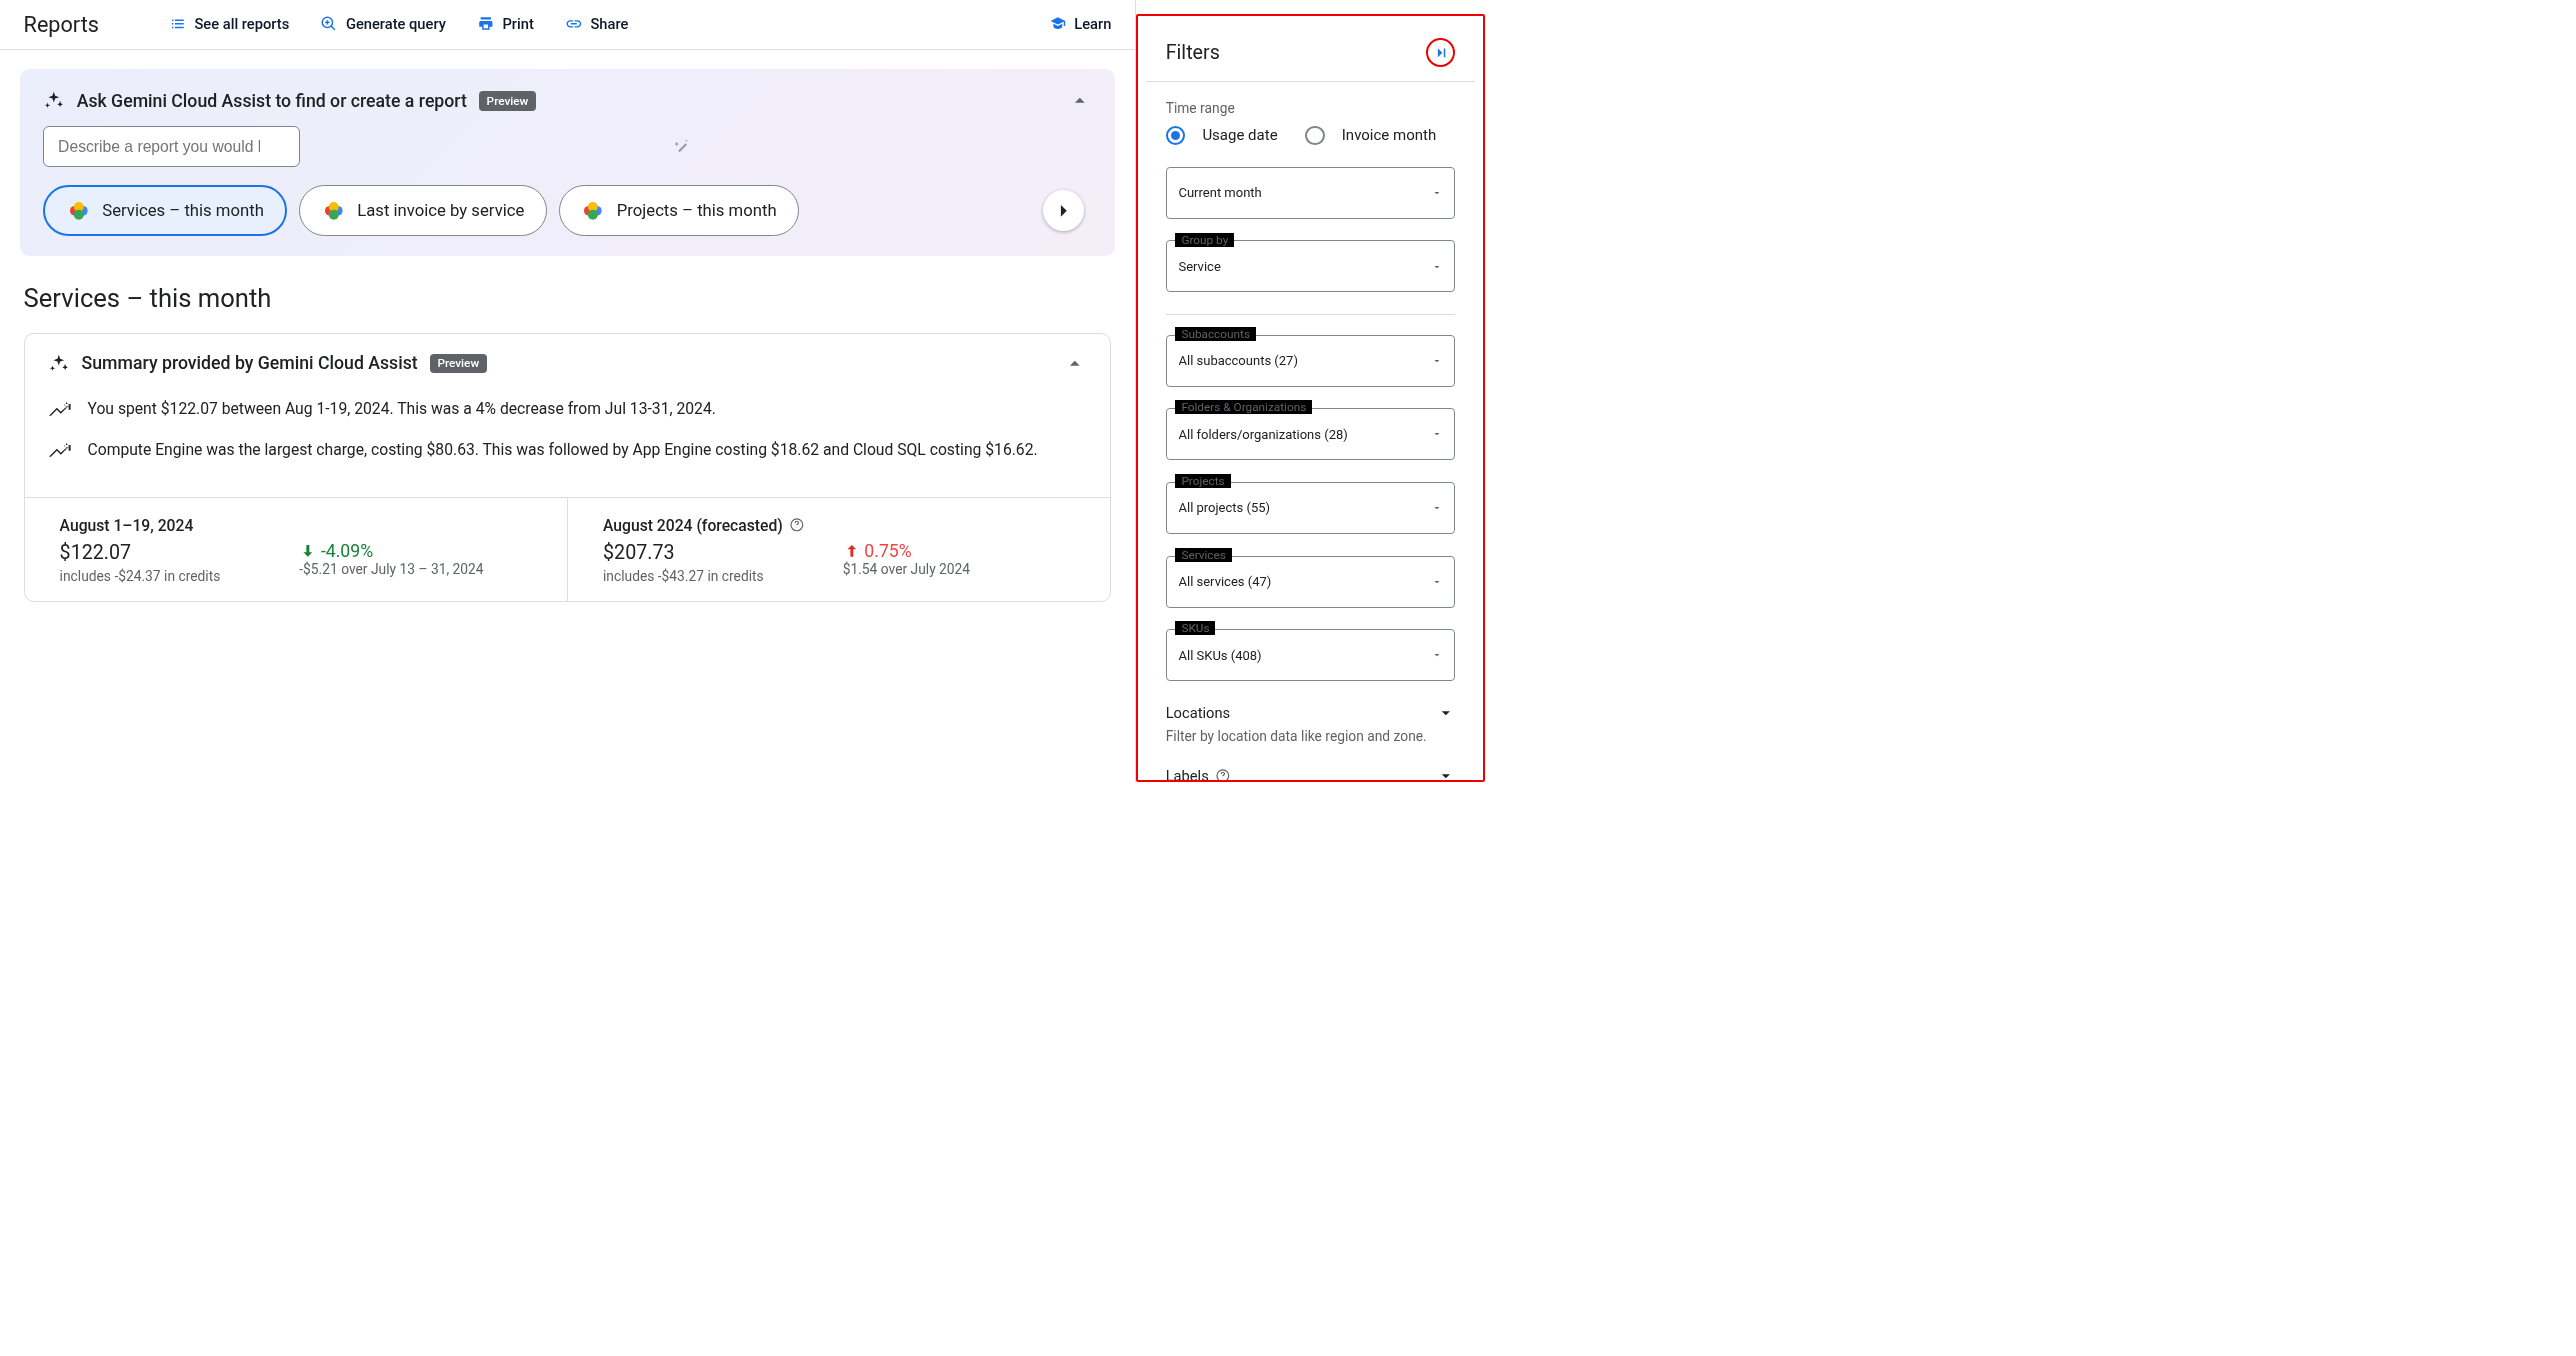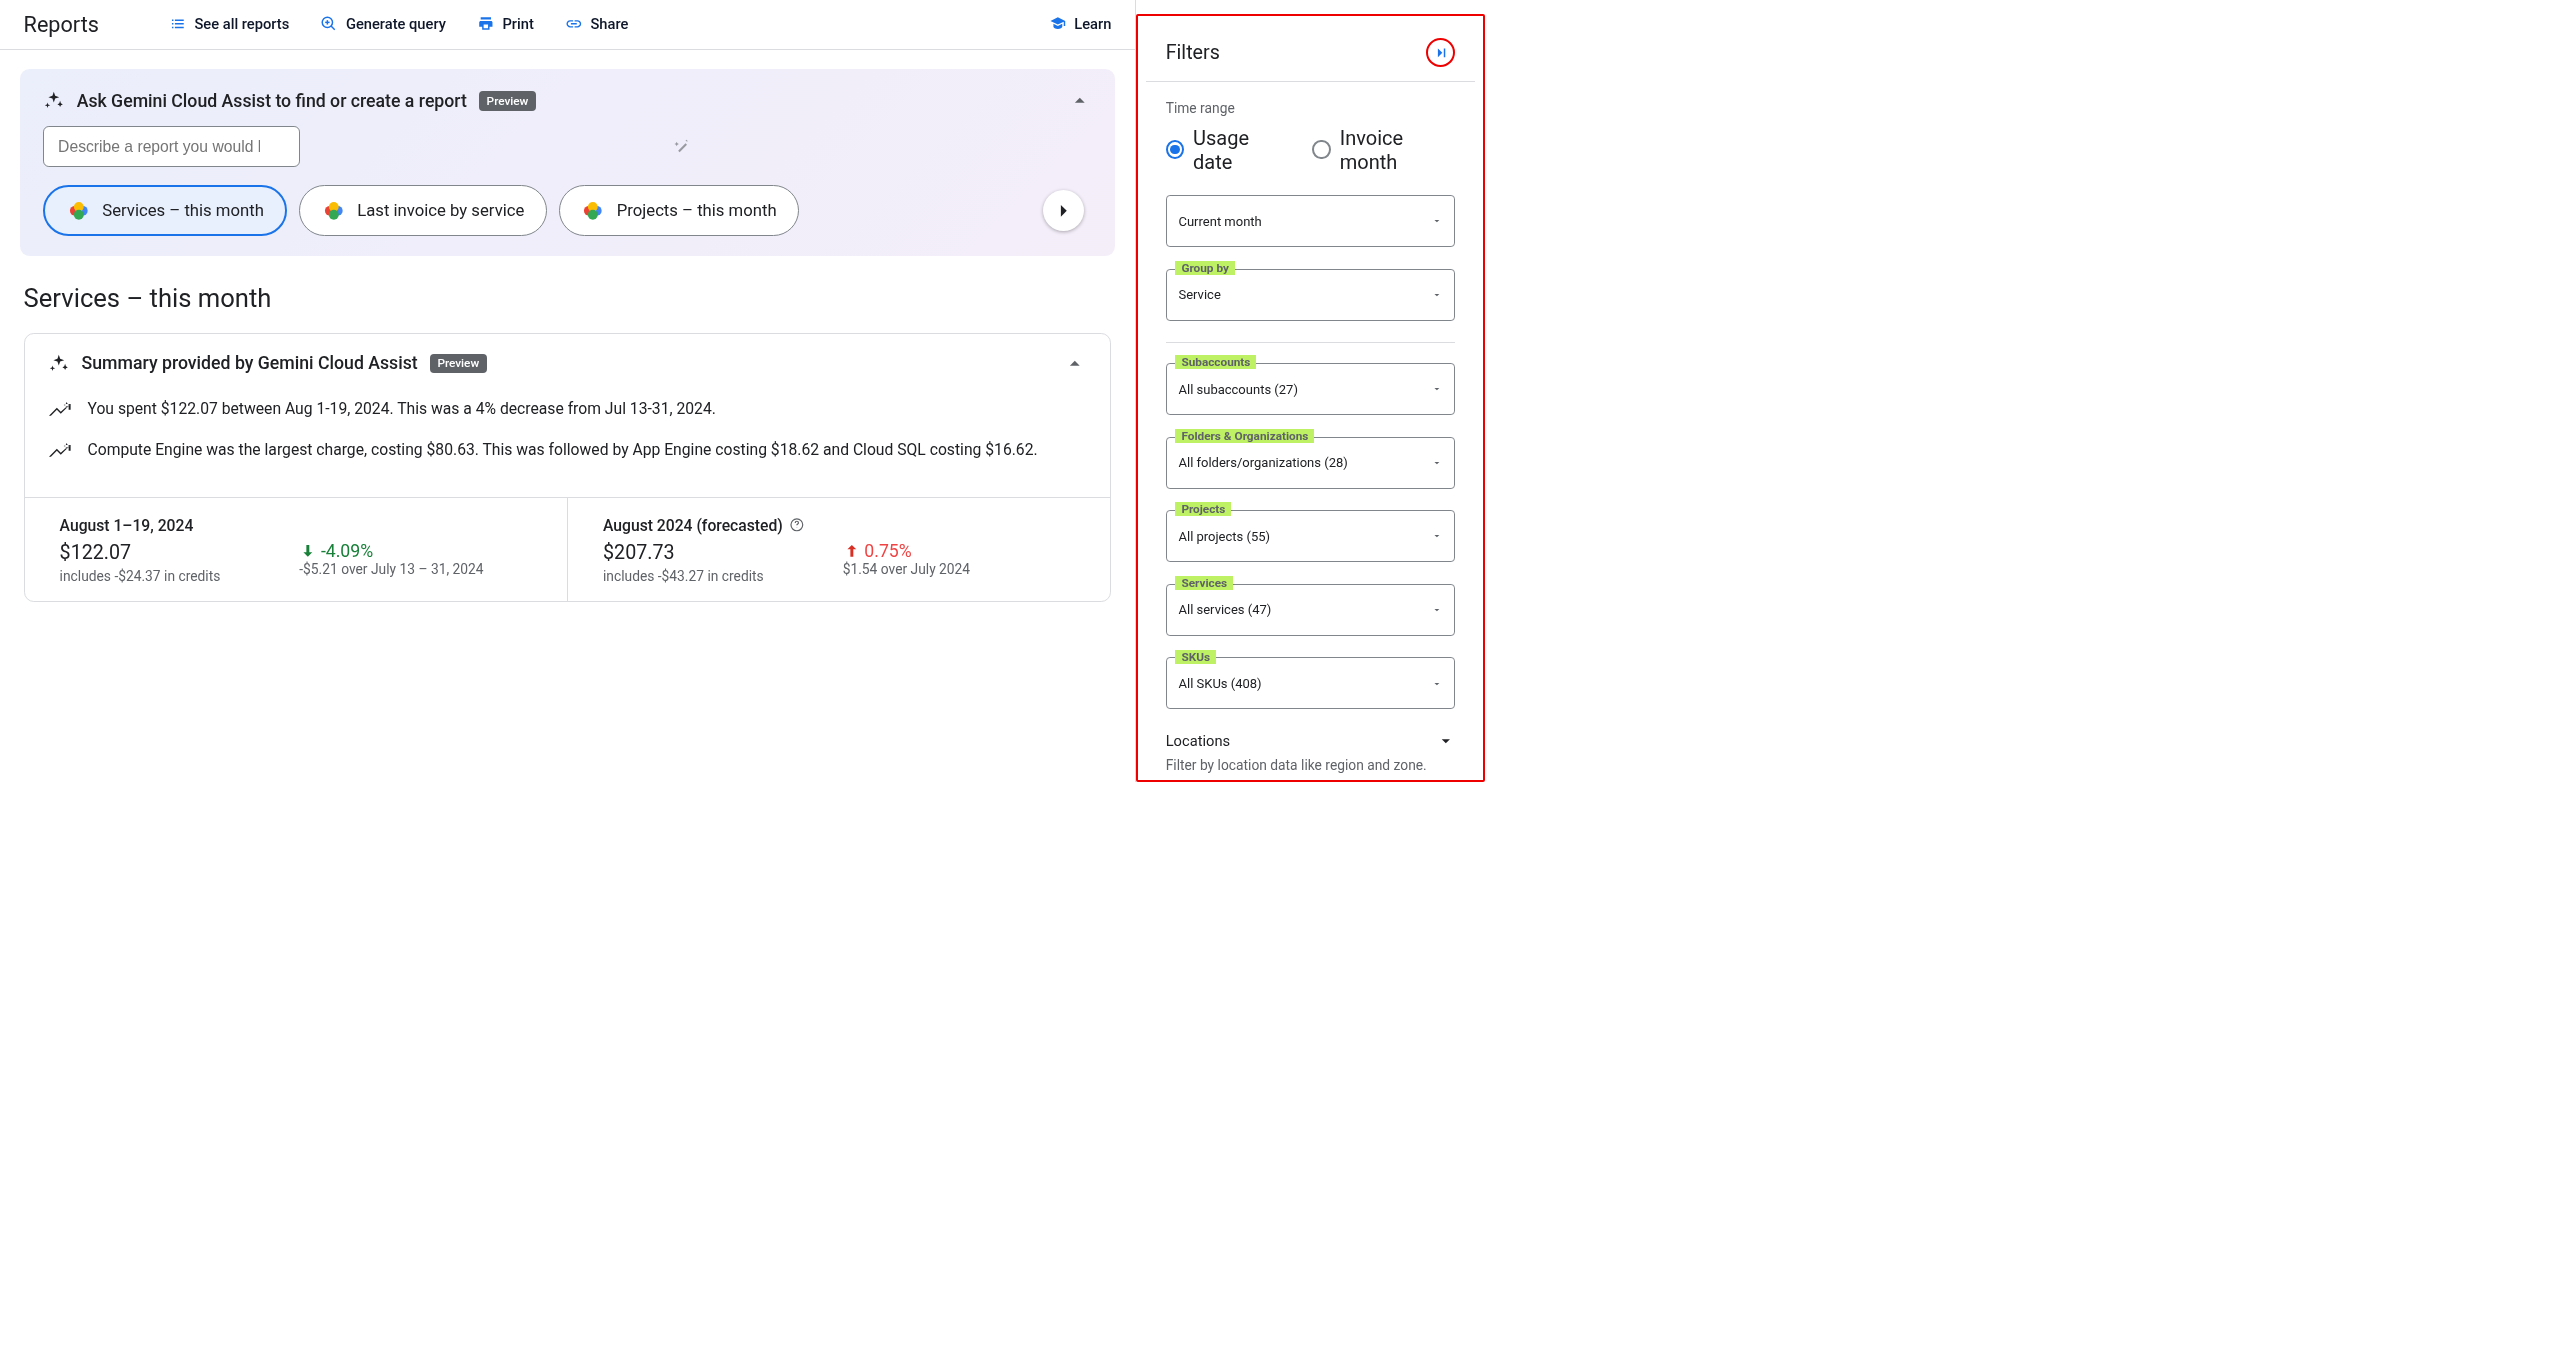--- a/index.html
+++ b/index.html
@@ -55,27 +55,27 @@
 .help-ic { width: 15.7px; height: 15.7px; stroke:#5f6368; }
 
 
 .filters { width: 349px; border: 2.9px solid #e00; border-radius: 2px; padding: 8px; overflow-y: auto; margin-top: 14px; }
 .filters-header { display: flex; align-items: center; justify-content: space-between; padding: 13.8px 19.7px; border-bottom: 1px solid #dadce0; }
 .filters-title { font-size: 19.7px; }
 .collapse-btn { width: 29.5px; height: 29.5px; border: 2.9px solid #e00; border-radius: 50%; display: flex; align-items: center; justify-content: center; cursor: pointer; }
 .filters-body { padding: 17.7px 19.7px; }
 .filter-label { font-size: 13.8px; color: #5f6368; margin-bottom: 9.8px; }
 .radio-row { display: flex; gap: 27.5px; margin-bottom: 21.6px; }
-.radio-opt { display: flex; align-items: center; gap: 9px; font-size: 20px; cursor: pointer; }
+.radio-opt { display: flex; align-items: center; gap: 17px; font-size: 15px; cursor: pointer; }
 .radio { width: 19.7px; height: 19.7px; border-radius: 50%; border: 2px solid #80868b; display: flex; align-items: center; justify-content: center; }
 .radio.checked { border-color: #1a73e8; }
 .radio.checked::after { content:''; width: 9.8px; height: 9.8px; border-radius: 50%; background: #1a73e8; }
 
 .select-field { position: relative; margin-bottom: 21.6px; }
-.select-field .lbl { position: absolute; top: -7.9px; left: 9.8px; background: #bef264; padding: 0 5.9px; font-size: 11.8px; color: #5f6368; font-weight: bold; }
+.select-field .lbl { position: absolute; top: -7.9px; left: 9.8px; background: #000000; padding: 0 5.9px; font-size: 11.8px; color: #5f6368; }
 .select-box { width: 100%; height: 52px; border: 1px solid #80868b; border-radius: 3.9px; padding: 0 11.8px; font-size: 13px; display: flex; align-items: center; justify-content: space-between; cursor: pointer; }
 .select-field.nolabel .select-box { border-radius: 3.9px; }
 .divider { border: none; border-top: 1px solid #dadce0; margin: 0 0 19.7px; }
 
 .expand-row { display: flex; justify-content: space-between; align-items: center; font-size: 14.7px; margin-bottom: 5.9px; cursor: pointer; }
 .expand-desc { font-size: 13.8px; color: #5f6368; margin-bottom: 21.6px; }
 
 svg { display: block; }
 </style>
 </head>

